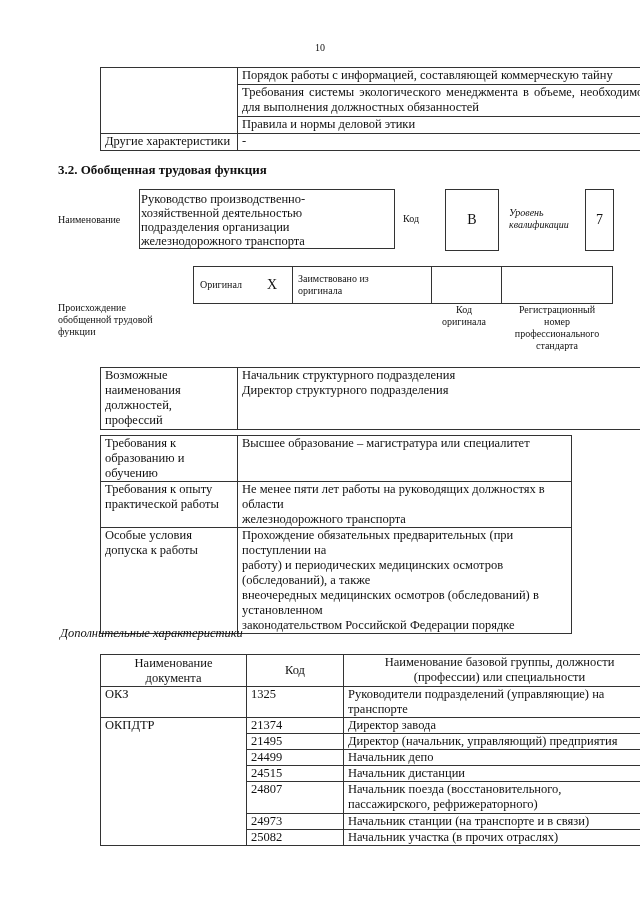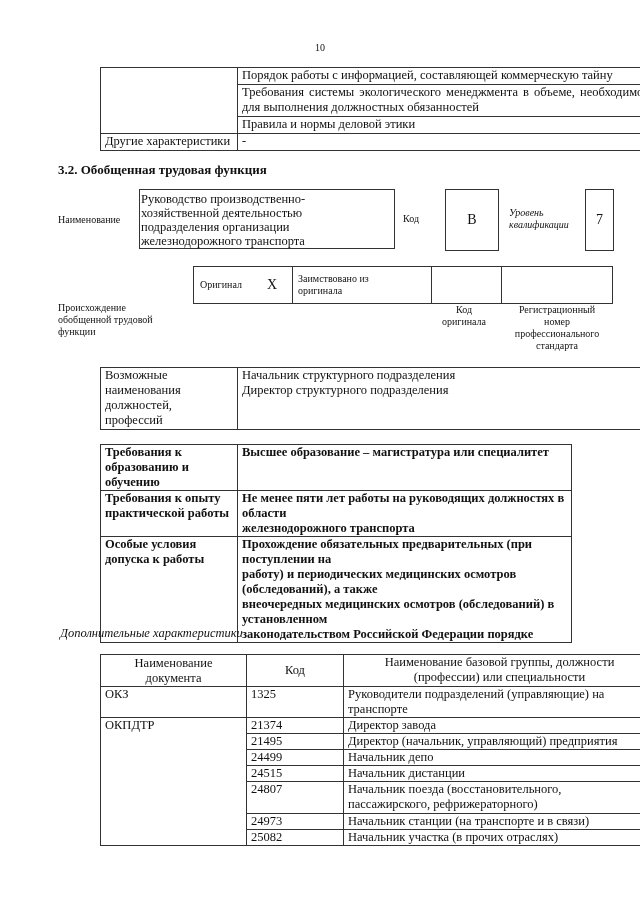--- a/index.html
+++ b/index.html
@@ -95,21 +95,21 @@
       <div>профессий</div>
     </td>
     <td>
       <div>Начальник структурного подразделения</div>
       <div>Директор структурного подразделения</div>
     </td>
   </tr>
 </tbody>
   </table>
 
-<table style="left:56px; top:444px; width:472px;font-weight:bold;">
+<table style="left:56px; top:435px; width:472px;">
   <tbody>
       <tr style="height:46px">
     <td style="width:128px">
       <div>Требования к</div>
       <div>образованию и</div>
       <div>обучению</div>
     </td>
     <td>
       <div>Высшее образование – магистратура или специалитет</div>
     </td>

